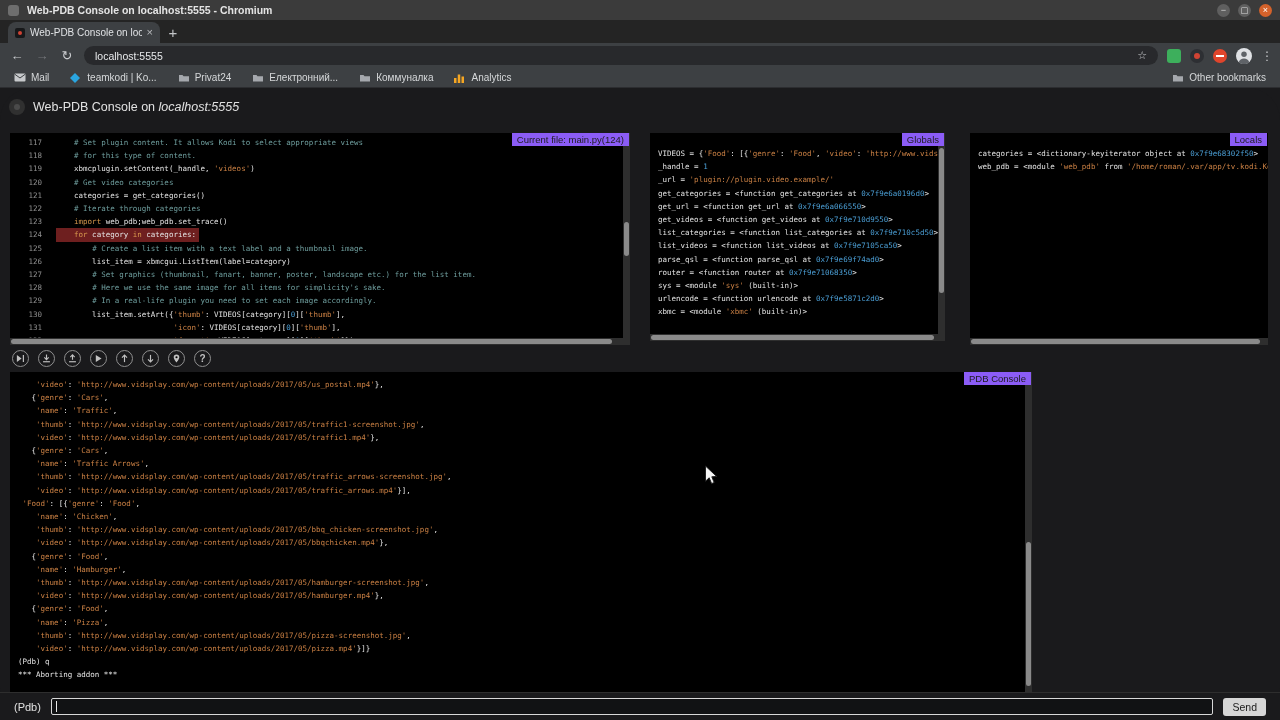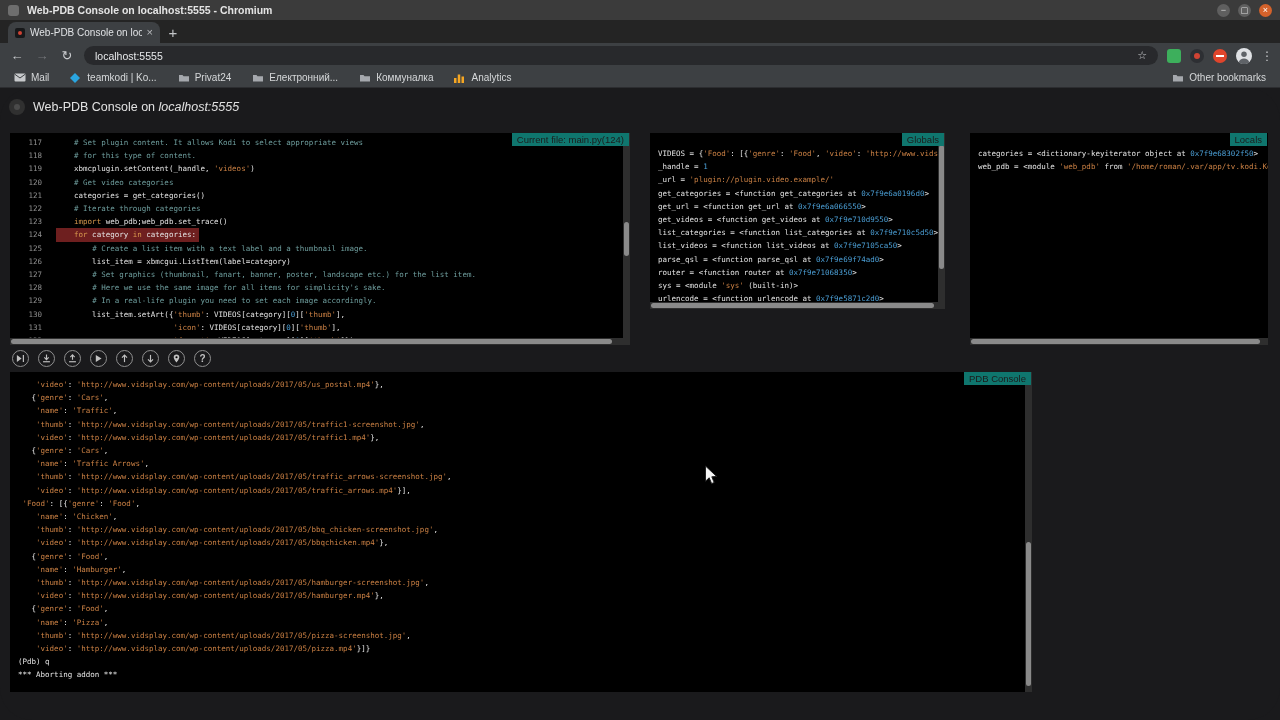--- a/index.html
+++ b/index.html
@@ -52,23 +52,23 @@
   .page{position:absolute;top:88px;left:0;right:0;bottom:0;background:#1a1a1c;border-radius:32px;}
   .page-header{position:absolute;top:11px;left:9px;display:flex;align-items:center;gap:8px;}
   .applogo{width:16px;height:16px;border-radius:50%;background:#303030;position:relative;flex:none;}
   .applogo::after{content:"";position:absolute;left:5px;top:5px;width:6px;height:6px;border-radius:50%;background:#4a4a4a;}
   .ph-text{color:#e2e2e2;font-size:12.5px;}
   .ph-host{font-style:italic;}
 
   .panels-row{position:absolute;top:45px;left:10px;display:flex;gap:20px;}
   .panel{position:relative;background:#000;}
   .panel.codep{width:620px;height:212px;}
-  .panel.globalsp{width:295px;height:176px;}
+  .panel.globalsp{width:295px;height:208px;}
   .panel.localsp{width:298px;height:212px;margin-left:5px;}
-  .ptab{position:absolute;top:0;right:1px;background:#0f766e;color:#1c1c1c;font-size:9.5px;padding:1px 5px;z-index:3;white-space:nowrap;}
+  .ptab{position:absolute;top:0;right:1px;background:#8b5cf6;color:#1c1c1c;font-size:9.5px;padding:1px 5px;z-index:3;white-space:nowrap;}
   .pbody{position:absolute;inset:0;overflow:hidden;font-family:"DejaVu Sans Mono",monospace;font-size:7.5px;line-height:13.2px;color:#e4e4e4;}
   .codep .pbody{padding:3px 0 0 8px;}
   .globalsp .pbody,.localsp .pbody{padding:14px 0 0 8px;}
 
   .crow{display:flex;}
   .gut{width:24px;text-align:right;color:#8f8f8f;flex:none;}
   .ctext{white-space:pre;margin-left:14px;padding-right:3px;}
   .ctext.cur{background:var(--curbg);}
   .mline{white-space:pre;}
   .str{color:var(--str);} .hex{color:var(--hex);} .num{color:var(--hex);}
@@ -402,20 +402,28 @@
           <div class="mline">    <span class="str">'thumb'</span>: <span class="str">'http://www.vidsplay.com/wp-content/uploads/2017/05/pizza-screenshot.jpg'</span>,</div>
           <div class="mline">    <span class="str">'video'</span>: <span class="str">'http://www.vidsplay.com/wp-content/uploads/2017/05/pizza.mp4'</span>}]}</div>
           <div class="mline">(Pdb) q</div>
           <div class="mline">*** Aborting addon ***</div>
         </div>
       <div class="vscroll">
           <div class="thumb" style="top:53%;height:45%;"></div>
         </div>
     </div>
 
+    <div class="prompt-row">
+      <span class="pdb-label">(Pdb)</span>
+      <div class="pdb-input">
+        <span class="caret"></span>
+        <span></span>
+      </div>
+      <span class="send-btn">Send</span>
+    </div>
 
   </div>
 
   <svg class="cursor" width="16" height="22" viewBox="0 0 16 22">
     <path d="M1.5 1 L1.5 16.2 L5.2 12.8 L7.6 18.6 L10.2 17.5 L7.8 11.8 L12.6 11.4 Z" fill="#f5f5f5" stroke="#222" stroke-width="1"></path>
   </svg>
 
 </div>
 
 </body></html>

